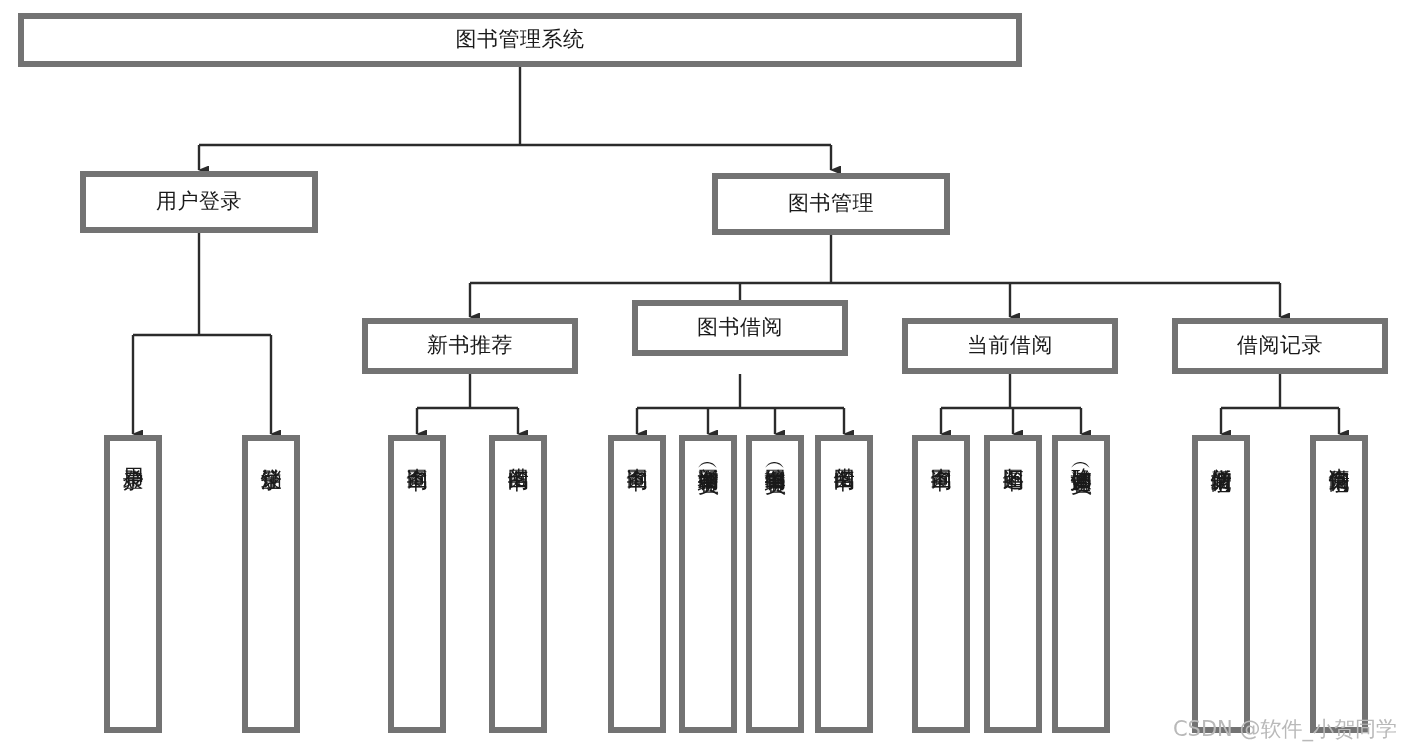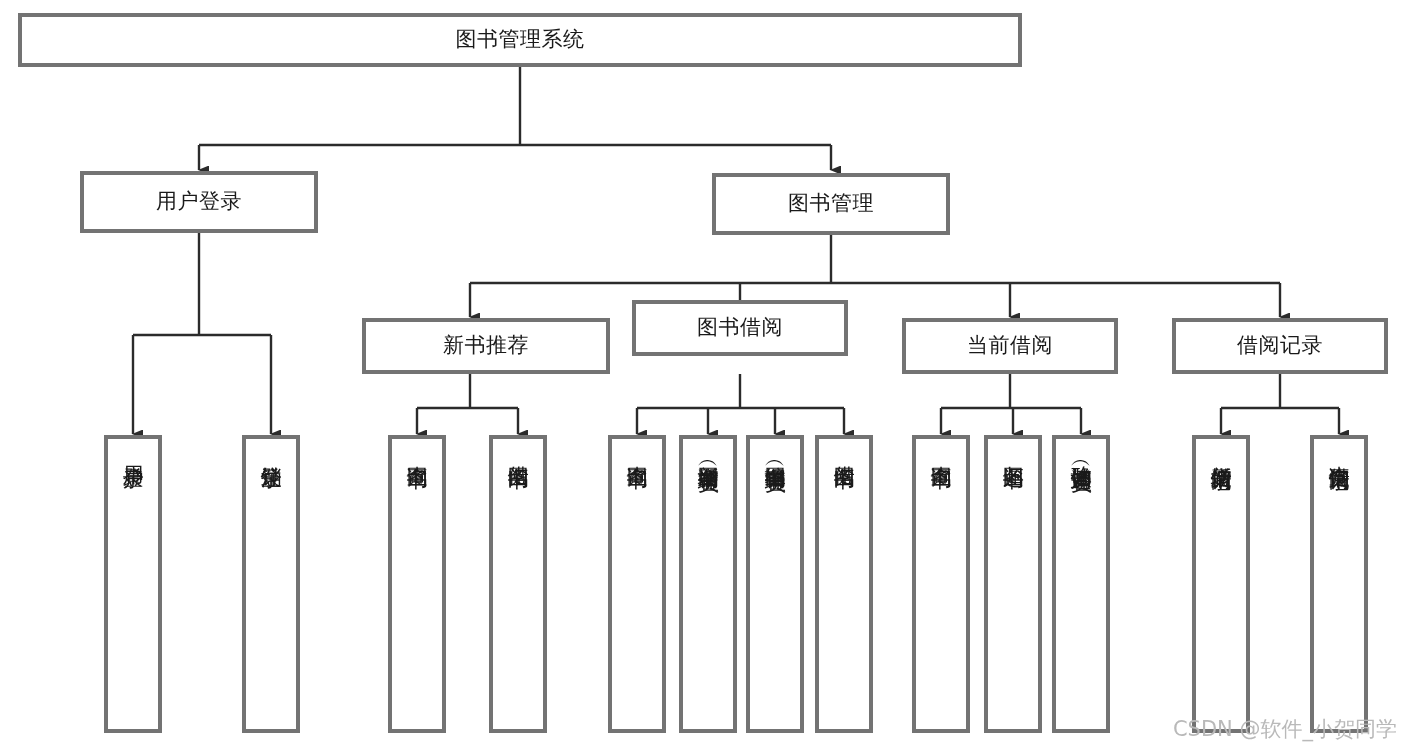--- a/index.html
+++ b/index.html
@@ -21,21 +21,21 @@
     position: absolute;
     left: 0;
     top: 0;
     width: 1405px;
     height: 747px;
     pointer-events: none;
   }
   .node {
     position: absolute;
     box-sizing: border-box;
-    border: 4px solid #737373;
+    border: 6px solid #737373;
     background: #ffffff;
     display: flex;
     align-items: center;
     justify-content: center;
     color: #1a1a1a;
   }
   .node-label {
     display: block;
     text-align: center;
     line-height: 1.12;
@@ -122,21 +122,21 @@
     <span class="node-label">图书管理系统</span>
   </div>
 
   <div class="node horiz" style="left: 80px; top: 171px; width: 238px; height: 62px;">
     <span class="node-label">用户登录</span>
   </div>
   <div class="node horiz" style="left: 712px; top: 173px; width: 238px; height: 62px;">
     <span class="node-label">图书管理</span>
   </div>
 
-  <div class="node horiz" style="left: 362px; top: 318px; width: 248px; height: 56px;">
+  <div class="node horiz" style="left: 362px; top: 318px; width: 216px; height: 56px;">
     <span class="node-label">新书推荐</span>
   </div>
   <div class="node horiz" style="left: 632px; top: 300px; width: 216px; height: 56px; align-items: center;">
     <span class="node-label">图书借阅</span>
   </div>
   <div class="node horiz" style="left: 1172px; top: 318px; width: 216px; height: 56px;">
     <span class="node-label">借阅记录</span>
   </div>
   <div class="node horiz" style="left: 902px; top: 318px; width: 216px; height: 56px;">
     <span class="node-label">当前借阅</span>

